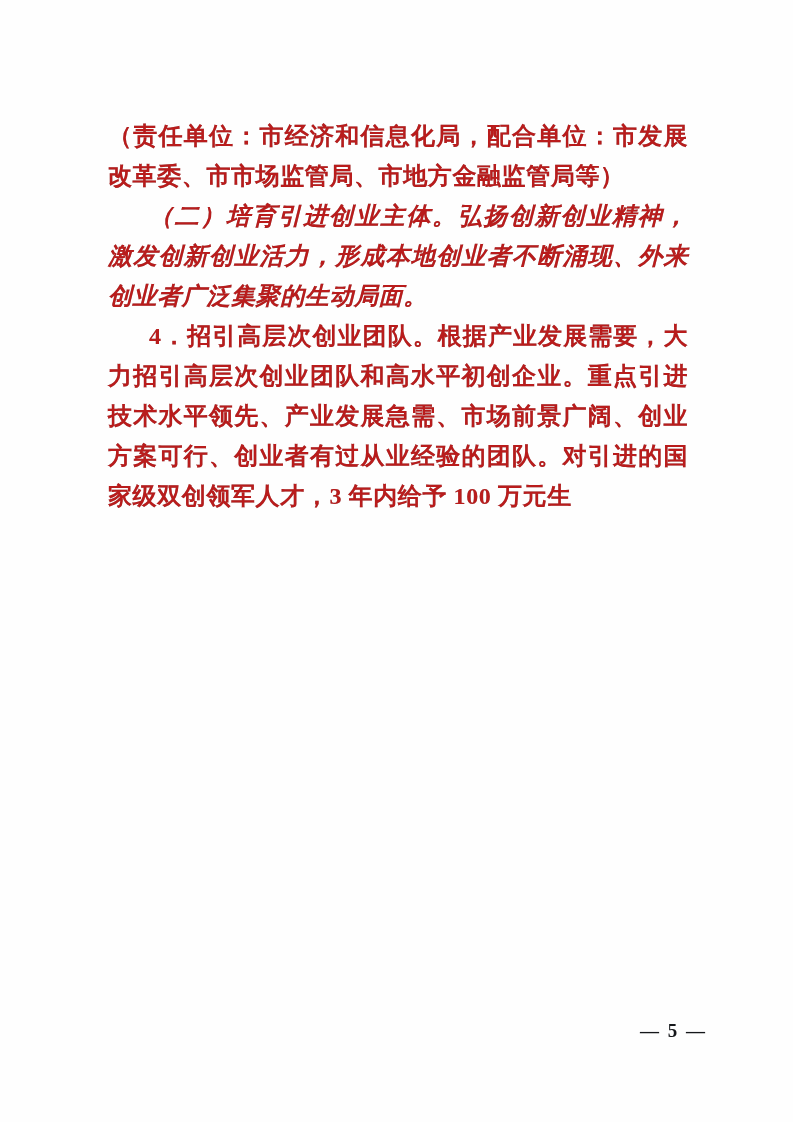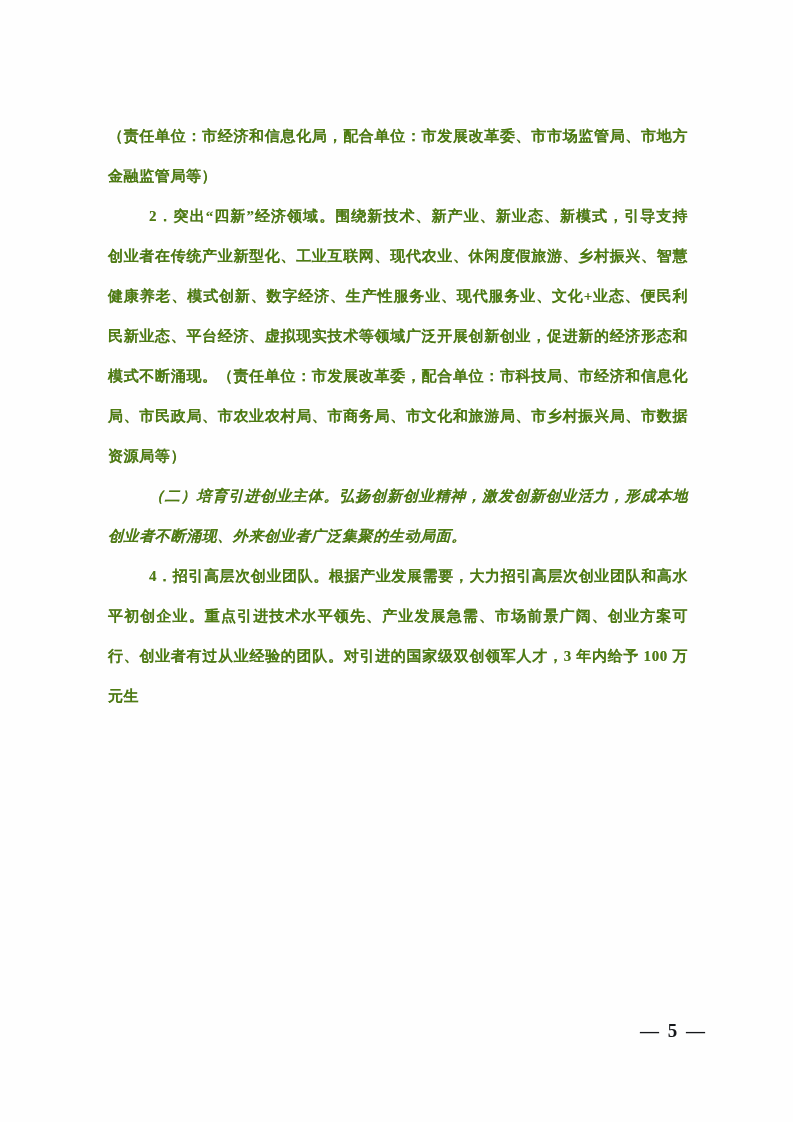--- a/index.html
+++ b/index.html
@@ -22,28 +22,28 @@
     height: 1122px;
     background: #fefefe;
   }
   .content {
     position: absolute;
     left: 108px;
     top: 116px;
     width: 580px;
   }
   .para {
-    font-size: 15px;
+    font-size: 24px;
     line-height: 40px;
     letter-spacing: 0.6px;
     text-align: justify;
     text-justify: inter-ideograph;
     margin: 0 0 0 0;
     font-weight: 600;
-    color: #4d7c0f;
+    color: #b91c1c;
     text-shadow: 0 0 0.4px rgba(0,0,0,0.35);
   }
   .indent2 {
     text-indent: 41px;
     font-style: italic;
   }
   .indent-num {
     text-indent: 41px;
   }
   .page-number {
@@ -58,21 +58,20 @@
   }
 </style>
 </head>
 <body>
 
 <div class="page">
   <div class="content">
 
     <p class="para">（责任单位：市经济和信息化局，配合单位：市发展改革委、市市场监管局、市地方金融监管局等）</p>
 
-    <p class="para indent-num">2．突出“四新”经济领域。围绕新技术、新产业、新业态、新模式，引导支持创业者在传统产业新型化、工业互联网、现代农业、休闲度假旅游、乡村振兴、智慧健康养老、模式创新、数字经济、生产性服务业、现代服务业、文化+业态、便民利民新业态、平台经济、虚拟现实技术等领域广泛开展创新创业，促进新的经济形态和模式不断涌现。（责任单位：市发展改革委，配合单位：市科技局、市经济和信息化局、市民政局、市农业农村局、市商务局、市文化和旅游局、市乡村振兴局、市数据资源局等）</p>
 
 
     <p class="para indent2">（二）培育引进创业主体。弘扬创新创业精神，激发创新创业活力，形成本地创业者不断涌现、外来创业者广泛集聚的生动局面。</p>
 
     <p class="para indent-num">4．招引高层次创业团队。根据产业发展需要，大力招引高层次创业团队和高水平初创企业。重点引进技术水平领先、产业发展急需、市场前景广阔、创业方案可行、创业者有过从业经验的团队。对引进的国家级双创领军人才，3 年内给予 100 万元生</p>
 
   </div>
 
   <div class="page-number">— 5 —</div>
 </div>

